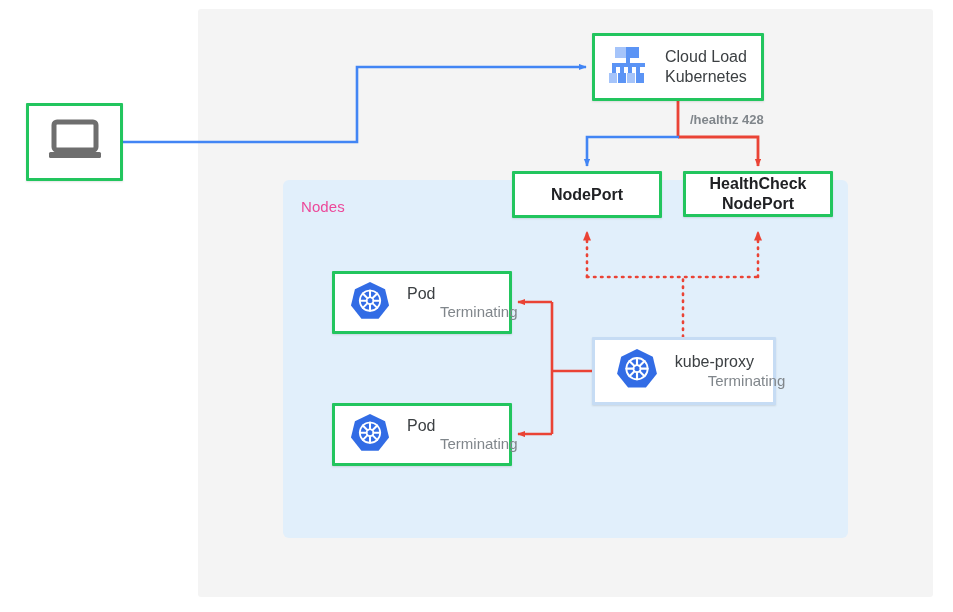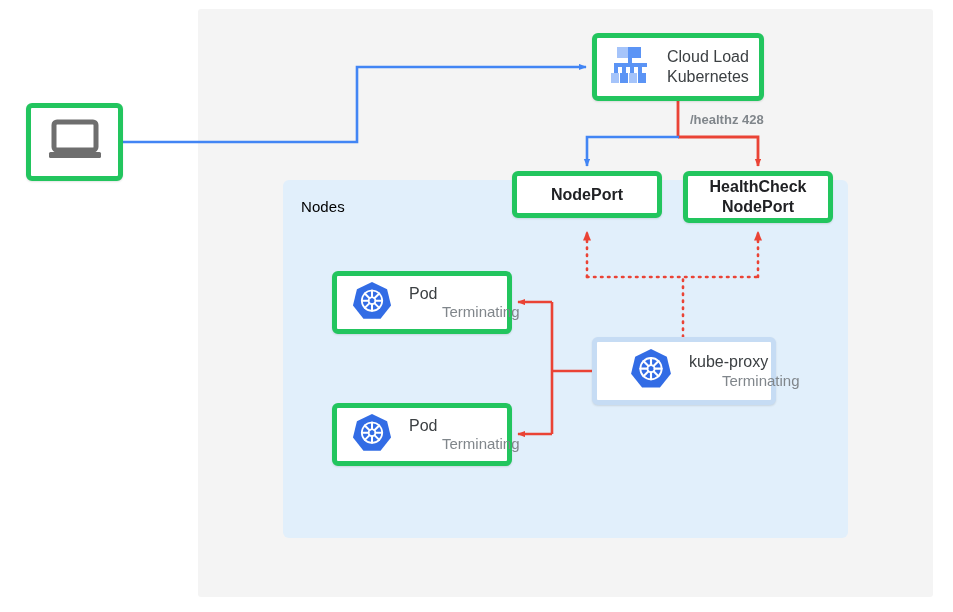--- a/index.html
+++ b/index.html
@@ -28,30 +28,30 @@
     position: absolute;
     left: 283px; top: 180px;
     width: 565px; height: 358px;
     background: #e1effb;
     border-radius: 6px;
   }
   .region-nodes-label {
     position: absolute;
     left: 301px; top: 198px;
     font-size: 15px;
-    color: #000000;
+    color: #ec4899;
     letter-spacing: .1px;
   }
 
   
   .box {
     position: absolute;
     background: #ffffff;
-    border: 5px solid #22c55e;
-    border-radius: 6px;
+    border: 3px solid #22c55e;
+    border-radius: 1px;
     box-shadow: 0 1px 2px rgba(60,64,67,.14);
     display: flex;
     align-items: center;
   }
   .box.plain {
     justify-content: center;
     text-align: center;
   }
   .box .labels {
     display: flex;
@@ -75,25 +75,25 @@
     font-weight: bold;
     color: #202124;
     line-height: 1.25;
     white-space: nowrap;
   }
 
   
   #client-box   { left: 26px;  top: 103px; width: 97px;  height: 78px; justify-content:center; }
   #clb-box      { left: 592px; top: 33px;  width: 172px; height: 68px; padding-left: 12px; gap: 14px; }
   #nodeport-box { left: 512px; top: 171px; width: 150px; height: 47px; }
-  #hcnp-box     { left: 683px; top: 171px; width: 150px; height: 52px; }
+  #hcnp-box     { left: 683px; top: 171px; width: 150px; height: 46px; }
   #pod1-box     { left: 332px; top: 271px; width: 180px; height: 63px; padding-left: 14px; gap: 16px; }
   #pod2-box     { left: 332px; top: 403px; width: 180px; height: 63px; padding-left: 14px; gap: 16px; }
   #kubeproxy-box{ left: 592px; top: 337px; width: 184px; height: 68px;
-                  padding-left: 32px; gap: 16px; border-color:#c6dcf4; }
+                  padding-left: 32px; gap: 16px; border-color:#c6dcf4;justify-content:center; }
 
   
   .healthz-label {
     position: absolute;
     left: 690px; top: 112px;
     font-size: 13px;
     font-weight: bold;
     color: #80868b;
     white-space: nowrap;
   }

